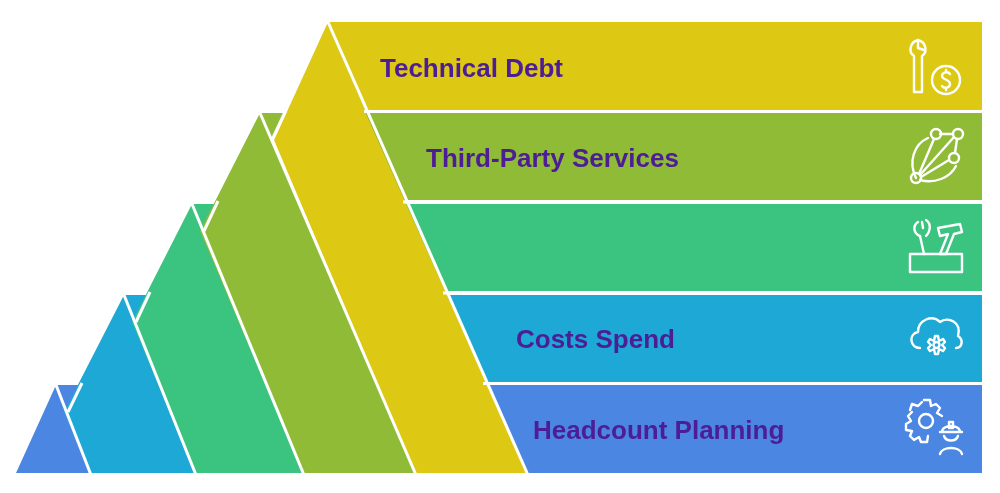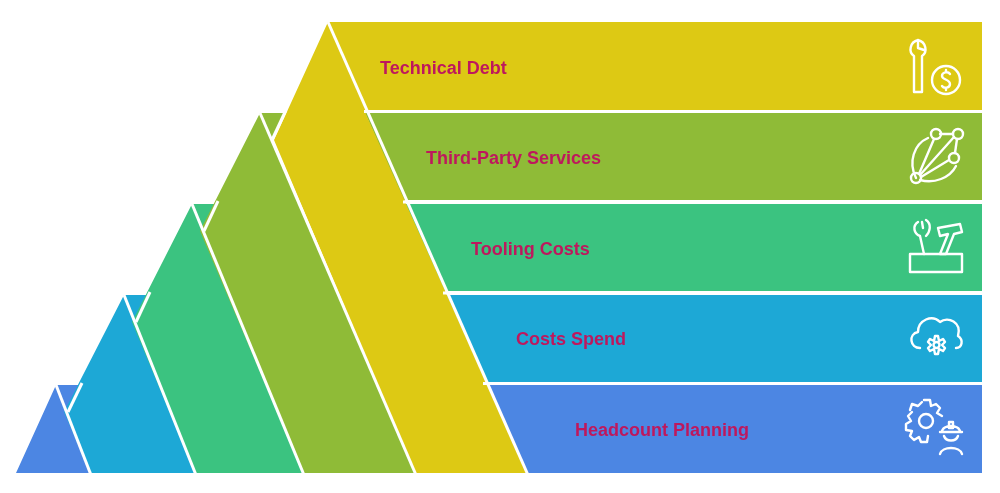--- a/index.html
+++ b/index.html
@@ -1,18 +1,18 @@
 <!DOCTYPE html>
 <html><head>
 <meta charset="utf-8">
 <style>
   html, body { margin:0; padding:0; background:#ffffff; }
   body { width:1000px; height:493px; position:relative; overflow:hidden; font-family:"Liberation Sans", sans-serif; }
   #diagram { position:absolute; left:0; top:0; width:1000px; height:493px; }
-  .label { position:absolute; color:#be185d; font-weight:bold; font-size:18px; font-family:"Liberation Sans", sans-serif; white-space:nowrap; line-height:26px; }
+  .label { position:absolute; color:#4c1d95; font-weight:bold; font-size:26px; font-family:"Liberation Sans", sans-serif; white-space:nowrap; line-height:26px; }
   .icon { position:absolute; width:64px; height:64px; }
 </style>
 </head>
 <body>
 
 <div id="diagram">
   <svg width="1000" height="493" viewBox="0 0 1000 493" xmlns="http://www.w3.org/2000/svg">
 
     <g>
       <polygon points="56,385 81,385 68,412 90,473 16,473" fill="#4C86E3"></polygon>
@@ -51,23 +51,22 @@
       <line x1="364" y1="111.5" x2="984" y2="111.5"></line>
       <line x1="403" y1="202" x2="984" y2="202"></line>
       <line x1="443" y1="293" x2="984" y2="293"></line>
       <line x1="483" y1="383.5" x2="984" y2="383.5"></line>
     </g>
   </svg>
 
   
   <div class="label" style="left:380px; top:55px;">Technical Debt</div>
   <div class="label" style="left:426px; top:145px;">Third-Party Services</div>
-  <div class="label" style="left:471px; top:236px;">Tooling Costs</div>
   <div class="label" style="left:516px; top:326px;">Costs Spend</div>
-  <div class="label" style="left:575px; top:417px;">Headcount Planning</div>
+  <div class="label" style="left:533px; top:417px;">Headcount Planning</div>
 
   
   <svg class="icon" style="left:904px; top:34px;" viewBox="0 0 64 64" fill="none" stroke="#ffffff" stroke-width="2.4" stroke-linecap="round" stroke-linejoin="round">
     <path d="M14 6 C6 8 4 18 10 22 L10 58 L18 58 L18 22 C24 18 22 8 14 6 M14 6 L14 14 L20 16"></path>
     <circle cx="42" cy="46" r="14"></circle>
     <path d="M46 40 C44 37 38 38 38 42 C38 46 46 45 46 50 C46 54 40 55 38 52 M42 36 L42 38 M42 54 L42 56"></path>
   </svg>
   <svg class="icon" style="left:904px; top:124px;" viewBox="0 0 64 64" fill="none" stroke="#ffffff" stroke-width="2.4" stroke-linecap="round" stroke-linejoin="round">
     <path d="M24 14 C10 20 4 38 12 54 M52 42 C46 54 30 60 16 56"></path>
     <circle cx="32" cy="10" r="5"></circle>

